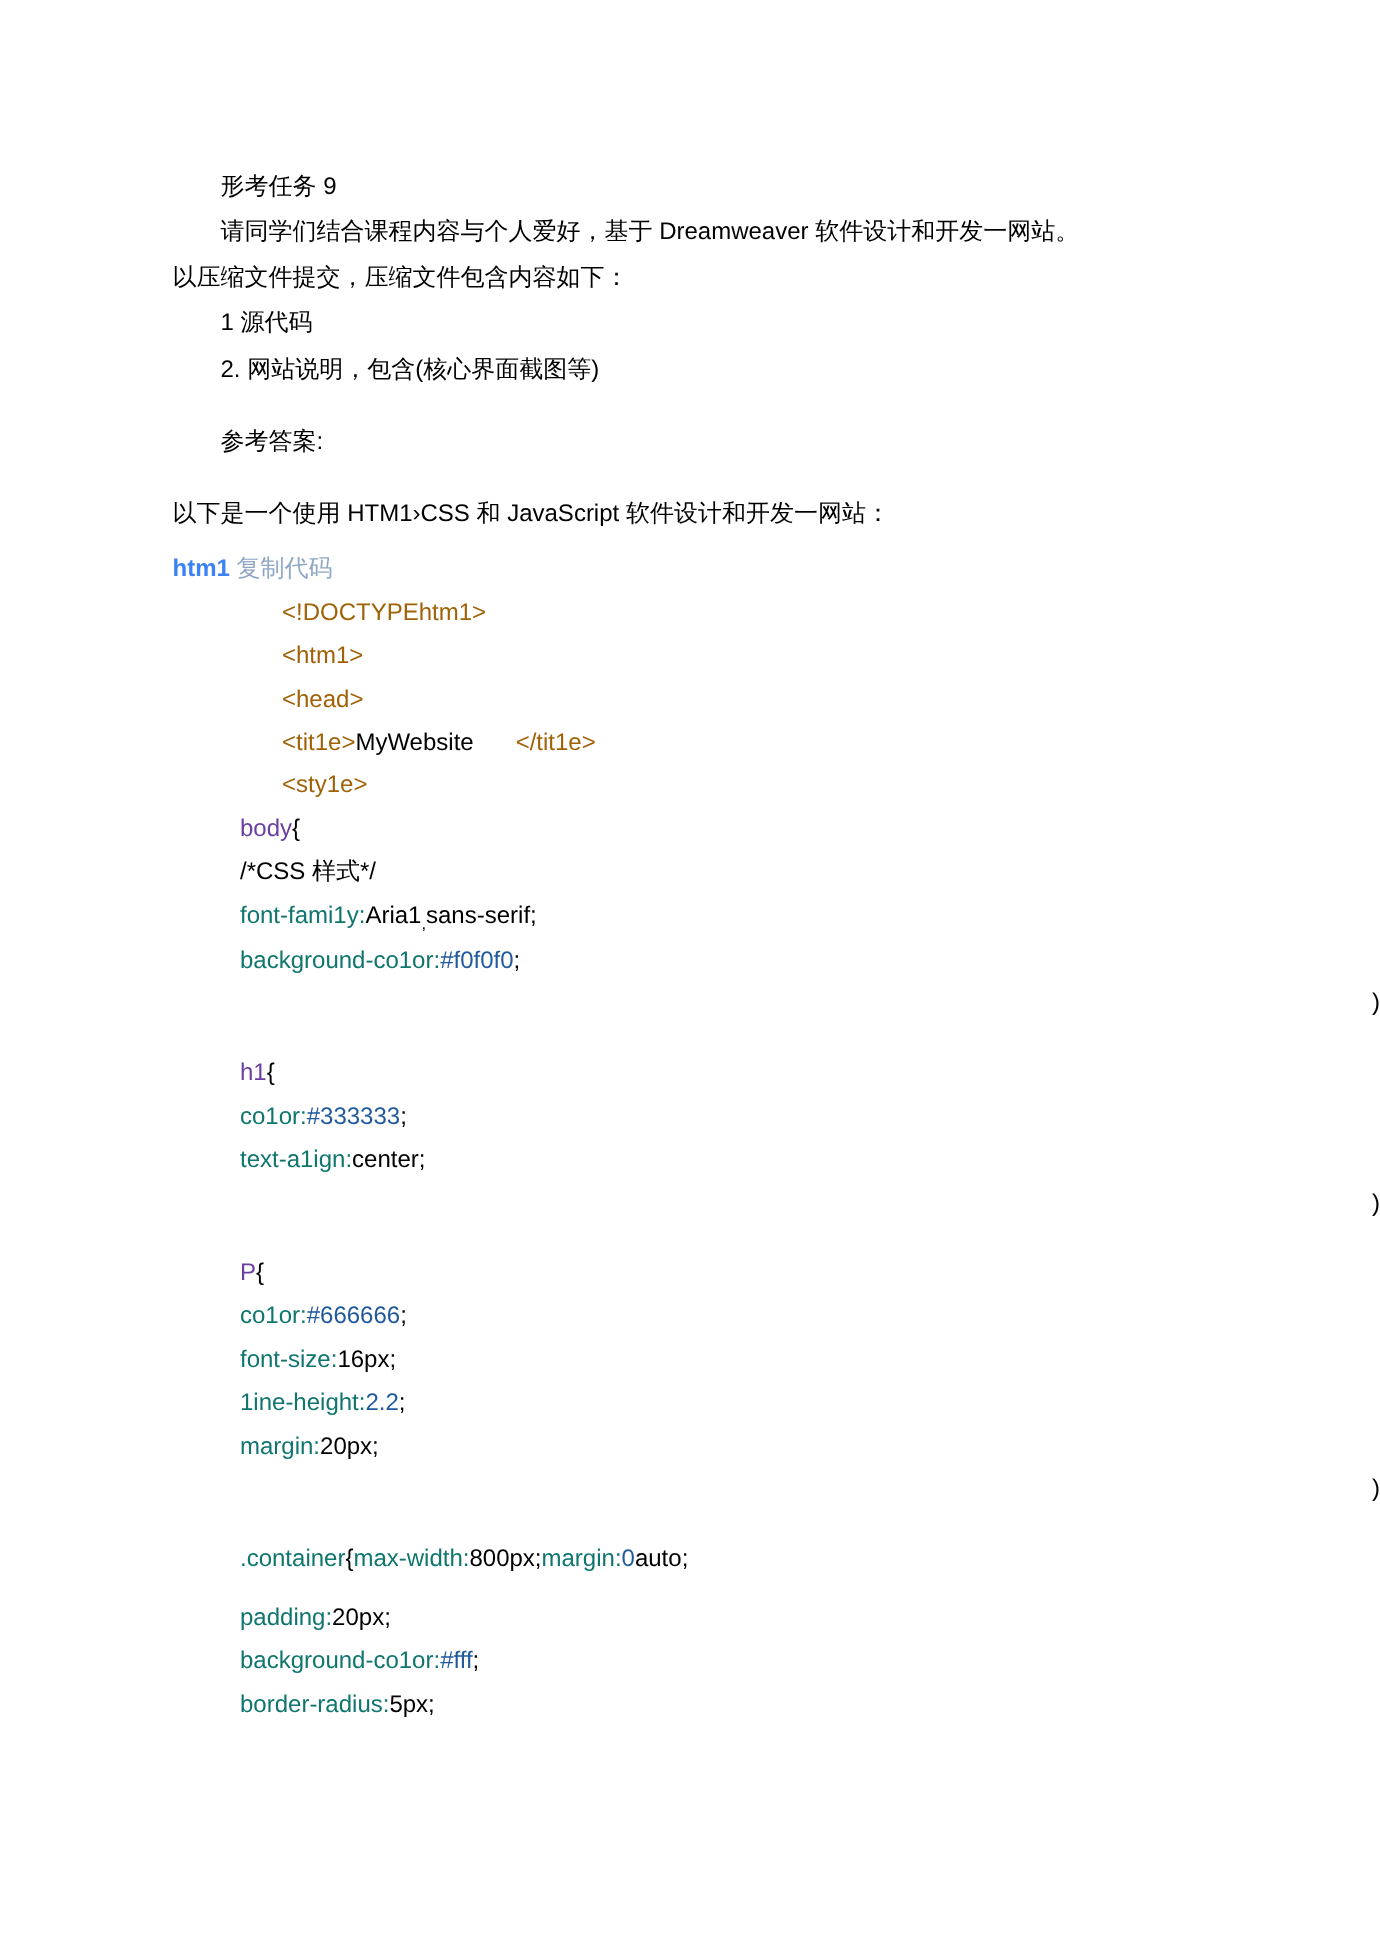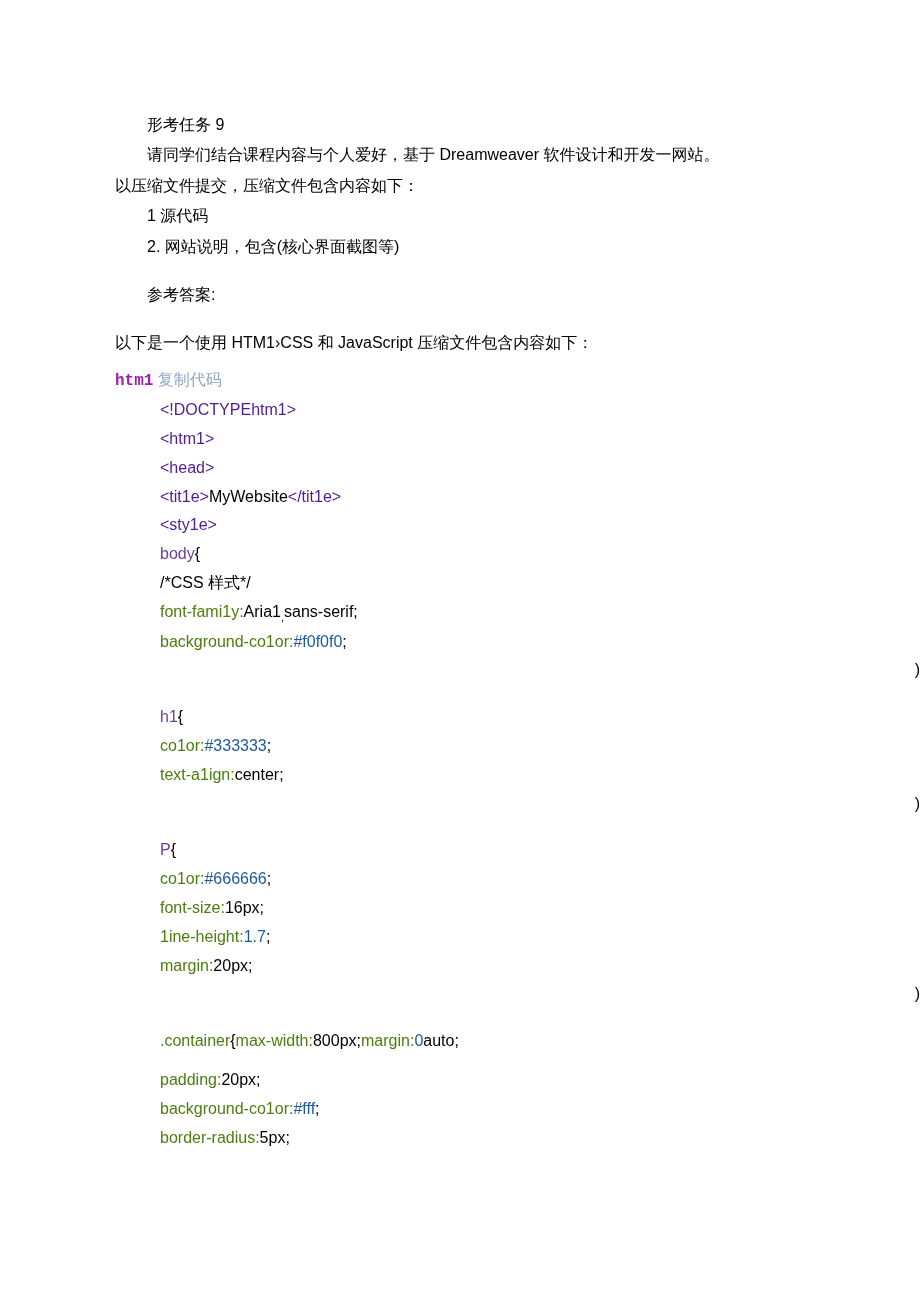--- a/index.html
+++ b/index.html
@@ -10,31 +10,31 @@
       padding: 110px 0 40px 0;
       font-size: 16px;
       color: #000;
       line-height: 1.9;
     }
     .indent { text-indent: 2em; }
     .para-block { margin-left: 115px; margin-right: 80px; }
     .label-line { margin-left: 115px; }
     .label-bold {
       font-weight: bold;
-      color: #a21caf;
-      font-family: Liberation Mono, monospace;
+      color: #3b82f6;
+      font-family: Liberation Sans, sans-serif;
     }
     .label-copy { color: #8fa6c4; }
     .code-block {
       margin-left: 160px;
       line-height: 1.8;
     }
-    .c-red   { color: #4c1d95; }
+    .c-red   { color: #a16207; margin-left: 28px; }
     .c-black { color: #000000; text-align: right; }
-    .c-brown { color: #4d7c0f; }
+    .c-brown { color: #0f766e; }
     .c-purple{ color: #6a3fa0; }
     .c-blue  { color: #215a9c; }
     .gap { height: 18px; }
   </style>
 </head>
 <body>
 
 <div class="para-block">
   <p class="indent">形考任务 9</p>
   <p class="indent">请同学们结合课程内容与个人爱好，基于 Dreamweaver 软件设计和开发一网站。</p>
@@ -42,21 +42,21 @@
 <p style="margin-left:115px;">以压缩文件提交，压缩文件包含内容如下：</p>
 <div class="para-block">
   <p class="indent">1 源代码</p>
   <p class="indent">2. 网站说明，包含(核心界面截图等)</p>
   <div class="gap"></div>
   <p class="indent">参考答案:</p>
 </div>
 
 <div class="gap"></div>
 
-<p style="margin-left:115px;">以下是一个使用 HTM1›CSS 和 JavaScript 压缩文件包含内容如下：</p>
+<p style="margin-left:115px;">以下是一个使用 HTM1›CSS 和 JavaScript 软件设计和开发一网站：</p>
 
 <p class="label-line" style="margin-top:6px;">
   <span class="label-bold">htm1</span>
   <span class="label-copy">复制代码</span>
 </p>
 
 <div class="code-block">
   <div class="c-red">&lt;!DOCTYPEhtm1&gt;</div>
   <div class="c-red">&lt;htm1&gt;</div>
   <div class="c-red">&lt;head&gt;</div>
@@ -94,21 +94,21 @@
   <div>
     <span class="c-purple">P</span><span class="c-black">{</span>
   </div>
   <div>
     <span class="c-brown">co1or:</span><span class="c-blue">#666666</span><span class="c-black">;</span>
   </div>
   <div>
     <span class="c-brown">font-size:</span><span class="c-black">16px;</span>
   </div>
   <div>
-    <span class="c-brown">1ine-height:</span><span class="c-blue">1.7</span><span class="c-black">;</span>
+    <span class="c-brown">1ine-height:</span><span class="c-blue">2.2</span><span class="c-black">;</span>
   </div>
   <div>
     <span class="c-brown">margin:</span><span class="c-black">20px;</span>
   </div>
   <div class="c-black">)</div>
   <div class="gap"></div>
 
   <div>
     <span class="c-brown">.container</span><span class="c-black">{</span><span class="c-brown">max-width:</span><span class="c-black">800px;</span><span class="c-brown">margin:</span><span class="c-blue">0</span><span class="c-black">auto;</span>
   </div>

